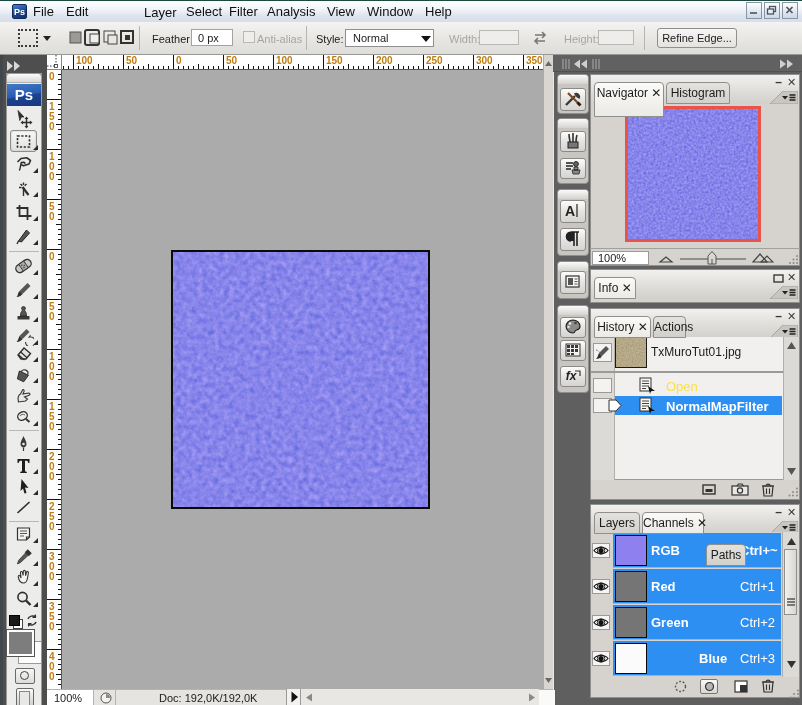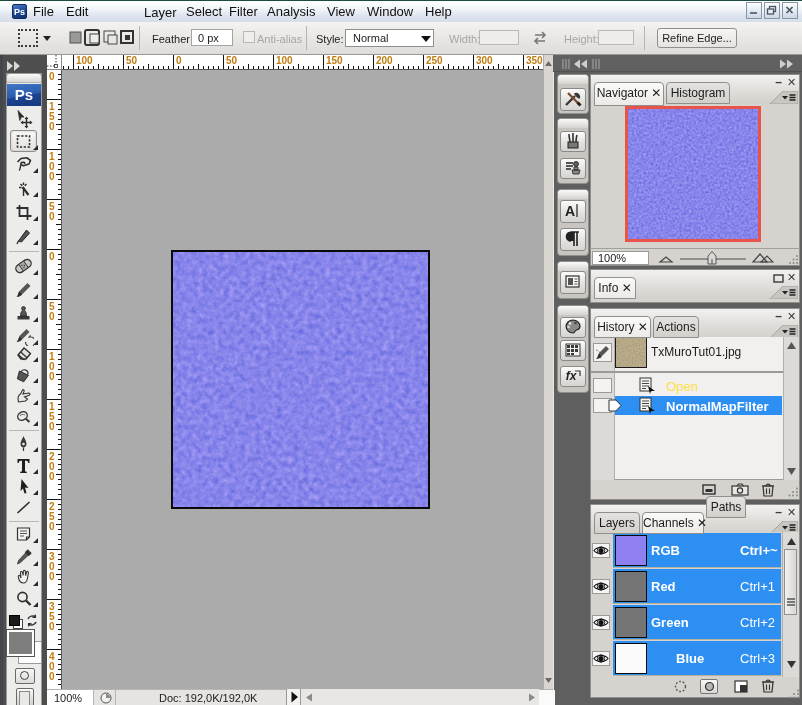--- a/index.html
+++ b/index.html
@@ -653,21 +653,21 @@
 <div class="abs" style="left:560px;top:366px;width:26px;height:21px;border-radius:3px;border:1px solid #8a8a88;
  background:linear-gradient(#fcfcfb,#e3e2df 55%,#d6d4d0);box-sizing:border-box;"></div>
 <svg class="abs" style="left:563px;top:366px;" width="20" height="20" viewBox="0 0 20 20">
     <text x="8" y="14" font-size="12" font-style="italic" font-weight="bold" fill="#222" text-anchor="middle">fx</text>
     <path d="M12 5 h5 v5" fill="none" stroke="#333" stroke-width="1.2"></path>
   </svg>
 <div class="abs" style="left:590px;top:74px;width:210px;height:192px;background:#d6d3ce;border:1px solid #8f8f8d;box-sizing:border-box;"></div>
 <div class="abs" style="left:590px;top:74px;width:210px;height:30px;background:linear-gradient(#f2f1ef,#dddcd8 60%,#d2d0cb);border:1px solid #8f8f8d;border-bottom:none;box-sizing:border-box;"></div>
 <div class="abs" style="left:772px;top:76px;width:13px;height:13px;font-size:12px;font-weight:bold;color:#3a3a3a;text-align:center;line-height:13px;">–</div>
 <div class="abs" style="left:785px;top:76px;width:13px;height:13px;font-size:11px;color:#3a3a3a;text-align:center;line-height:13px;">✕</div>
-<div class="abs" style="left:594px;top:82px;width:70px;height:24px;background:linear-gradient(#fafaf8,#eceae6);
+<div class="abs" style="left:594px;top:82px;width:70px;height:35px;background:linear-gradient(#fafaf8,#eceae6);
  border:1px solid #8f8f8d;border-radius:4px 4px 0 0;box-sizing:border-box;z-index:3;
  font-size:12px;color:#1b1b1b;text-align:center;line-height:21px;white-space:nowrap;">Navigator ✕</div>
 <div class="abs" style="left:666px;top:82px;width:64px;height:22px;background:linear-gradient(#e4e2de,#d2d0cb);
  border:1px solid #8f8f8d;border-radius:4px 4px 0 0;box-sizing:border-box;z-index:2;
  font-size:12px;color:#1b1b1b;text-align:center;line-height:21px;white-space:nowrap;">Histogram</div>
 <svg class="abs" style="left:770px;top:91px;" width="28" height="13" viewBox="0 0 28 13">
 <path d="M0 13 L13 0 H28 V13 Z" fill="#c9c6c1" stroke="#9a9a98" stroke-width="0.8"></path>
 <path d="M12 5 l3 3.5 3-3.5 Z" fill="#222"></path>
 <path d="M19.5 4 h6 M19.5 6.5 h6 M19.5 9 h6" stroke="#222" stroke-width="1.3"></path>
 </svg>
@@ -719,21 +719,21 @@
 <path d="M12 5 l3 3.5 3-3.5 Z" fill="#222"></path>
 <path d="M19.5 4 h6 M19.5 6.5 h6 M19.5 9 h6" stroke="#222" stroke-width="1.3"></path>
 </svg>
 <div class="abs" style="left:590px;top:308px;width:210px;height:192px;background:#d6d3ce;border:1px solid #8f8f8d;box-sizing:border-box;"></div>
 <div class="abs" style="left:590px;top:308px;width:210px;height:30px;background:linear-gradient(#f2f1ef,#dddcd8 60%,#d2d0cb);border:1px solid #8f8f8d;border-bottom:none;box-sizing:border-box;"></div>
 <div class="abs" style="left:772px;top:310px;width:13px;height:13px;font-size:12px;font-weight:bold;color:#3a3a3a;text-align:center;line-height:13px;">–</div>
 <div class="abs" style="left:785px;top:310px;width:13px;height:13px;font-size:11px;color:#3a3a3a;text-align:center;line-height:13px;">✕</div>
 <div class="abs" style="left:594px;top:316px;width:57px;height:22px;background:linear-gradient(#fafaf8,#eceae6);
  border:1px solid #8f8f8d;border-radius:4px 4px 0 0;box-sizing:border-box;z-index:3;
  font-size:12px;color:#1b1b1b;text-align:center;line-height:21px;white-space:nowrap;">History ✕</div>
-<div class="abs" style="left:653px;top:316px;width:46px;height:22px;background:linear-gradient(#e4e2de,#d2d0cb);
+<div class="abs" style="left:653px;top:316px;width:33px;height:22px;background:linear-gradient(#e4e2de,#d2d0cb);
  border:1px solid #8f8f8d;border-radius:4px 4px 0 0;box-sizing:border-box;z-index:2;
  font-size:12px;color:#1b1b1b;text-align:center;line-height:21px;white-space:nowrap;">Actions</div>
 <svg class="abs" style="left:770px;top:325px;" width="28" height="13" viewBox="0 0 28 13">
 <path d="M0 13 L13 0 H28 V13 Z" fill="#c9c6c1" stroke="#9a9a98" stroke-width="0.8"></path>
 <path d="M12 5 l3 3.5 3-3.5 Z" fill="#222"></path>
 <path d="M19.5 4 h6 M19.5 6.5 h6 M19.5 9 h6" stroke="#222" stroke-width="1.3"></path>
 </svg>
 <div class="abs" style="left:591px;top:337px;width:192px;height:143px;background:#f1f0ee;border-bottom:1px solid #9a9a98;box-sizing:border-box;"></div>
 <div class="abs" style="left:591px;top:337px;width:24px;height:143px;background:#dcdad6;border-right:1px solid #b0afac;box-sizing:border-box;"></div>
 
@@ -811,21 +811,21 @@
 <div class="abs" style="left:590px;top:504px;width:210px;height:194px;background:#d6d3ce;border:1px solid #8f8f8d;box-sizing:border-box;"></div>
 <div class="abs" style="left:590px;top:504px;width:210px;height:30px;background:linear-gradient(#f2f1ef,#dddcd8 60%,#d2d0cb);border:1px solid #8f8f8d;border-bottom:none;box-sizing:border-box;"></div>
 <div class="abs" style="left:772px;top:506px;width:13px;height:13px;font-size:12px;font-weight:bold;color:#3a3a3a;text-align:center;line-height:13px;">–</div>
 <div class="abs" style="left:785px;top:506px;width:13px;height:13px;font-size:11px;color:#3a3a3a;text-align:center;line-height:13px;">✕</div>
 <div class="abs" style="left:594px;top:512px;width:46px;height:22px;background:linear-gradient(#e4e2de,#d2d0cb);
  border:1px solid #8f8f8d;border-radius:4px 4px 0 0;box-sizing:border-box;z-index:2;
  font-size:12px;color:#1b1b1b;text-align:center;line-height:21px;white-space:nowrap;">Layers</div>
 <div class="abs" style="left:642px;top:512px;width:62px;height:22px;background:linear-gradient(#fafaf8,#eceae6);
  border:1px solid #8f8f8d;border-radius:4px 4px 0 0;box-sizing:border-box;z-index:3;
  font-size:12px;color:#1b1b1b;text-align:center;line-height:21px;white-space:nowrap;">Channels ✕</div>
-<div class="abs" style="left:706px;top:496px;width:40px;height:22px;background:linear-gradient(#e4e2de,#d2d0cb);
+<div class="abs" style="left:706px;top:544px;width:40px;height:22px;background:linear-gradient(#e4e2de,#d2d0cb);
  border:1px solid #8f8f8d;border-radius:4px 4px 0 0;box-sizing:border-box;z-index:2;
  font-size:12px;color:#1b1b1b;text-align:center;line-height:21px;white-space:nowrap;">Paths</div>
 <svg class="abs" style="left:770px;top:521px;" width="28" height="13" viewBox="0 0 28 13">
 <path d="M0 13 L13 0 H28 V13 Z" fill="#c9c6c1" stroke="#9a9a98" stroke-width="0.8"></path>
 <path d="M12 5 l3 3.5 3-3.5 Z" fill="#222"></path>
 <path d="M19.5 4 h6 M19.5 6.5 h6 M19.5 9 h6" stroke="#222" stroke-width="1.3"></path>
 </svg>
 <div class="abs" style="left:591px;top:532px;width:191px;height:145px;background:#d6d3ce;"></div>
 <div class="abs" style="left:613px;top:533px;width:168px;height:35px;background:#2e8ff2;border-bottom:1px solid #b8b09a;box-sizing:border-box;"></div>
 <div class="abs" style="left:592px;top:543px;width:18px;height:15px;background:#f6f5f3;border:1px solid #9a9a98;box-sizing:border-box;"></div>
@@ -858,21 +858,21 @@
 <div class="abs" style="left:651px;top:615px;font-size:13px;font-weight:bold;color:#fff;">Green</div>
 <div class="abs" style="left:740px;top:615px;font-size:13px;color:#fff;text-align:center;">Ctrl+2</div>
 <div class="abs" style="left:613px;top:641px;width:168px;height:35px;background:#2e8ff2;border-bottom:1px solid #b8b09a;box-sizing:border-box;"></div>
 <div class="abs" style="left:592px;top:651px;width:18px;height:15px;background:#f6f5f3;border:1px solid #9a9a98;box-sizing:border-box;"></div>
 <svg class="abs" style="left:593px;top:653px;" width="16" height="11" viewBox="0 0 16 11">
  <path d="M1 5.5 C4 1.5 12 1.5 15 5.5 C12 9.5 4 9.5 1 5.5 Z" fill="#fff" stroke="#111" stroke-width="1.2"></path>
  <circle cx="8" cy="5.5" r="2.6" fill="#111"></circle>
     <circle cx="8" cy="5.5" r="3.8" fill="none" stroke="#111" stroke-width="0.9"></circle>
 </svg>
 <div class="abs" style="left:615px;top:643px;width:32px;height:31px;background:#fbfbfb;border:1.5px solid #0a0a0a;box-sizing:border-box;"></div>
-<div class="abs" style="left:654px;top:651px;font-size:13px;font-weight:bold;color:#fff;padding-left:22px;">Blue</div>
+<div class="abs" style="left:677px;top:651px;font-size:13px;font-weight:bold;color:#fff;padding-left:22px;">Blue</div>
 <div class="abs" style="left:740px;top:651px;font-size:13px;color:#fff;">Ctrl+3</div>
 <div class="abs" style="left:782px;top:532px;width:17px;height:145px;background:#dcdad6;border-left:1px solid #b0afac;box-sizing:border-box;"></div>
 <svg class="abs" style="left:786px;top:537px;" width="11" height="9" viewBox="0 0 11 9">
     <path d="M5.5 1 L10 8 L1 8 Z" fill="#333"></path>
   </svg>
 <div class="abs" style="left:784px;top:549px;width:13px;height:66px;background:linear-gradient(90deg,#f2f1ef,#d8d6d2);border:1px solid #8f8f8d;box-sizing:border-box;"></div>
 <svg class="abs" style="left:787px;top:598px;" width="8" height="10" viewBox="0 0 8 10">
     <path d="M0 1 h8 M0 4 h8 M0 7 h8" stroke="#555" stroke-width="1.3"></path>
   </svg>
 <svg class="abs" style="left:786px;top:660px;" width="11" height="9" viewBox="0 0 11 9">

